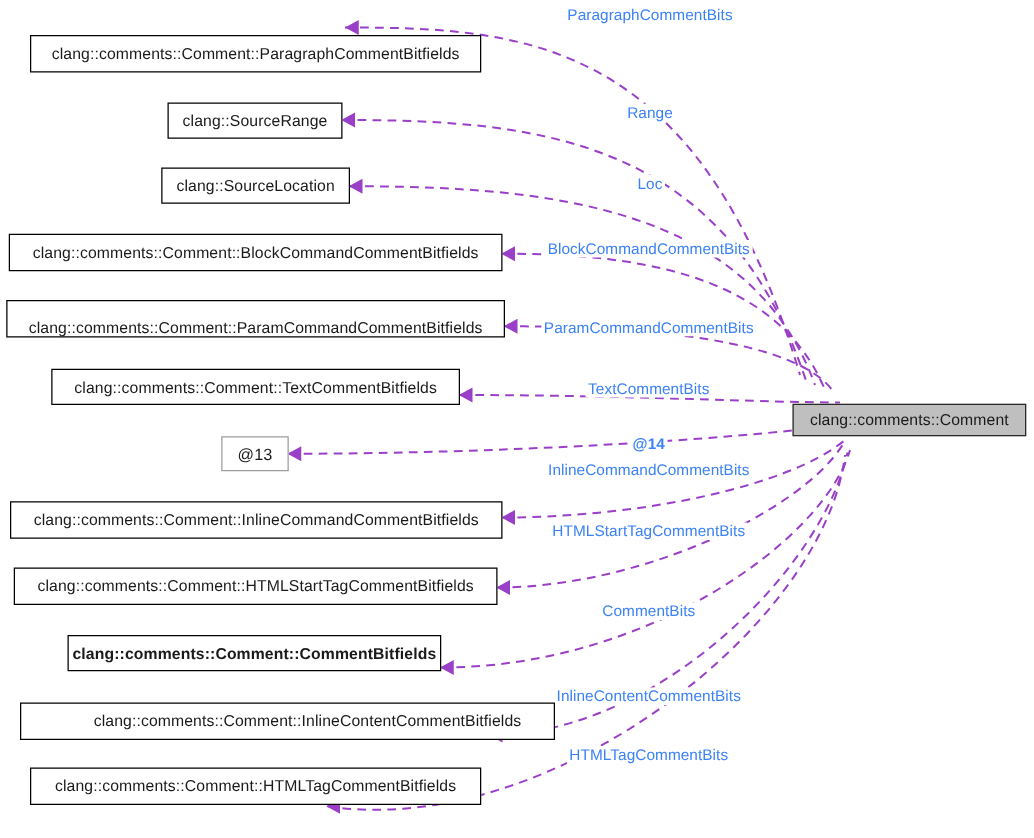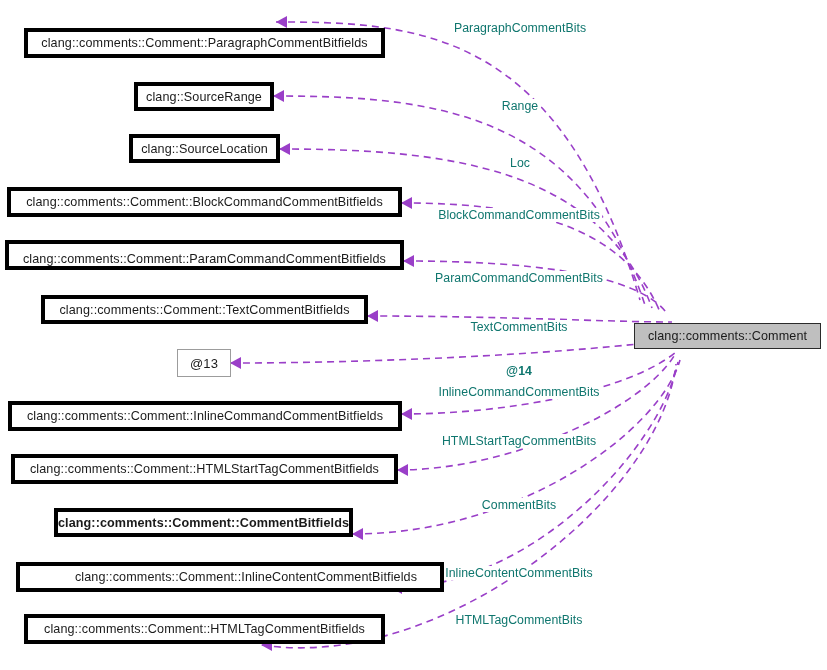--- a/index.html
+++ b/index.html
@@ -24,49 +24,48 @@
     position: absolute;
     left: 0;
     top: 0;
     width: 827px;
     height: 670px;
   }
   .node {
     position: absolute;
     box-sizing: border-box;
     background: #ffffff;
-    border: 4px solid #000000;
+    border: 1px solid #000000;
     display: flex;
     align-items: center;
     justify-content: center;
     white-space: nowrap;
     font-size: 12.6px;
     color: #1a1a1a;
     letter-spacing: 0.1px;
     z-index: 3;
   }
   .node.center {
     background: #bfbfbf;
     border: 1px solid #2a2a2a;
   }
   .node.anon {
     border: 1px solid #9c9c9c;
     font-size: 13px;
   }
   .edge-label {
     position: absolute;
     font-size: 12.3px;
-    color: #0f766e;
+    color: #3b82f6;
     white-space: nowrap;
     transform: translate(-50%, -50%);
     background: #ffffff;
     padding: 0 2px;
     z-index: 2;
     letter-spacing: 0.05px;
-    margin-top: 16px;
   }
 </style>
 </head>
 <body>
 
 <div id="diagram">
 
   <svg id="edge-layer" viewBox="0 0 827 670" xmlns="http://www.w3.org/2000/svg">
       <g>
         <path d="M 276,22 C 420,22 560,30 640,300" fill="none" stroke="#9a3fc8" stroke-width="1.6" stroke-dasharray="7,5"></path>

